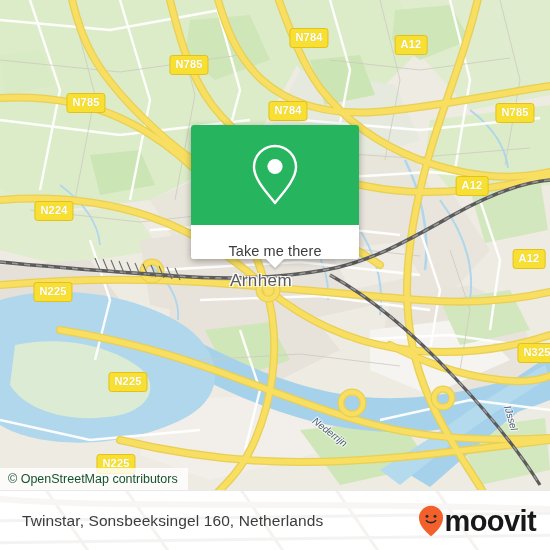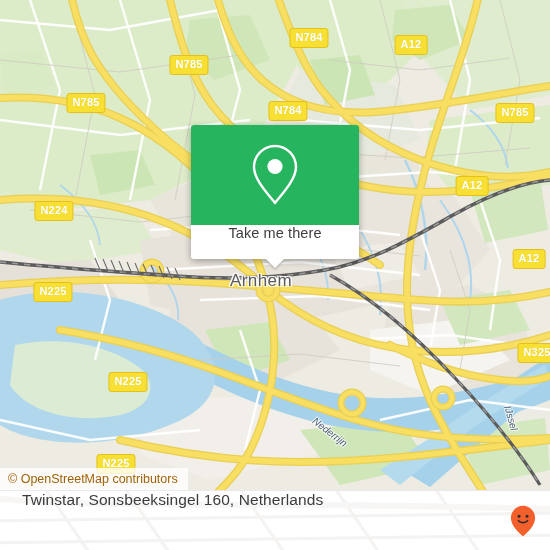--- a/index.html
+++ b/index.html
@@ -82,21 +82,21 @@
   .callout-top{
     background:#27b45e;
     height:100px;
     border-radius:3px 3px 0 0;
     display:flex;align-items:center;justify-content:center;
   }
   .callout-bottom{
     background:#ffffff;
     height:34px;
     border-radius:0 0 3px 3px;
-    display:flex;align-items:flex-start;justify-content:center;
+    display:flex;align-items:flex-end;justify-content:center;
     position:relative;
   }
   .callout-bottom .cta{
     font-size:14.5px;
     color:#3d3d3d;
     letter-spacing:.1px;
   }
   .callout-tail{
     position:absolute;
     left:50%;bottom:-9px;
@@ -110,32 +110,32 @@
 
   
   .attrib{
     position:absolute;
     left:0;top:468px;
     height:22px;
     padding:0 10px 0 8px;
     display:flex;align-items:center;
     background:rgba(255,255,255,.80);
     font-size:12.5px;
-    color:#a16207;
+    color:#14532d;
     z-index:25;
     white-space:nowrap;
   }
 
   
   .footer{
     position:absolute;
     left:0;top:490px;width:550px;height:60px;
     background:#ffffff;
     border-top:1px solid #e9e9e9;
-    display:flex;
+    display:flex;align-items:center;
     overflow:hidden;
   }
   .footer-wm{
     position:absolute;left:0;top:0;width:550px;height:60px;
     opacity:.55;
   }
   .footer-addr{
     position:relative;
     margin-left:22px;
     font-size:15.5px;
@@ -406,17 +406,18 @@
     <div class="footer-addr">Twinstar, Sonsbeeksingel 160, Netherlands</div>
 
     <div class="brand">
       <svg class="brand-mark" viewBox="0 0 26 32">
         <path d="M13 0.8 C6.3 0.8 0.9 6.2 0.9 12.9 C0.9 20.5 9.3 28.4 13 31.3
                  C16.7 28.4 25.1 20.5 25.1 12.9 C25.1 6.2 19.7 0.8 13 0.8 Z" fill="#f4602c"></path>
         <circle cx="9" cy="11.2" r="1.5" fill="#2b2b2b"></circle>
         <circle cx="17" cy="11.2" r="1.5" fill="#2b2b2b"></circle>
         <path d="M8.4 15.6 C10.1 18.3 15.9 18.3 17.6 15.6" stroke="#2b2b2b" stroke-width="1.6" fill="none" stroke-linecap="round"></path>
       </svg>
+      <span class="brand-text">moovit</span>
     </div>
 
   </div>
 
 </div>
 
 </body></html>

